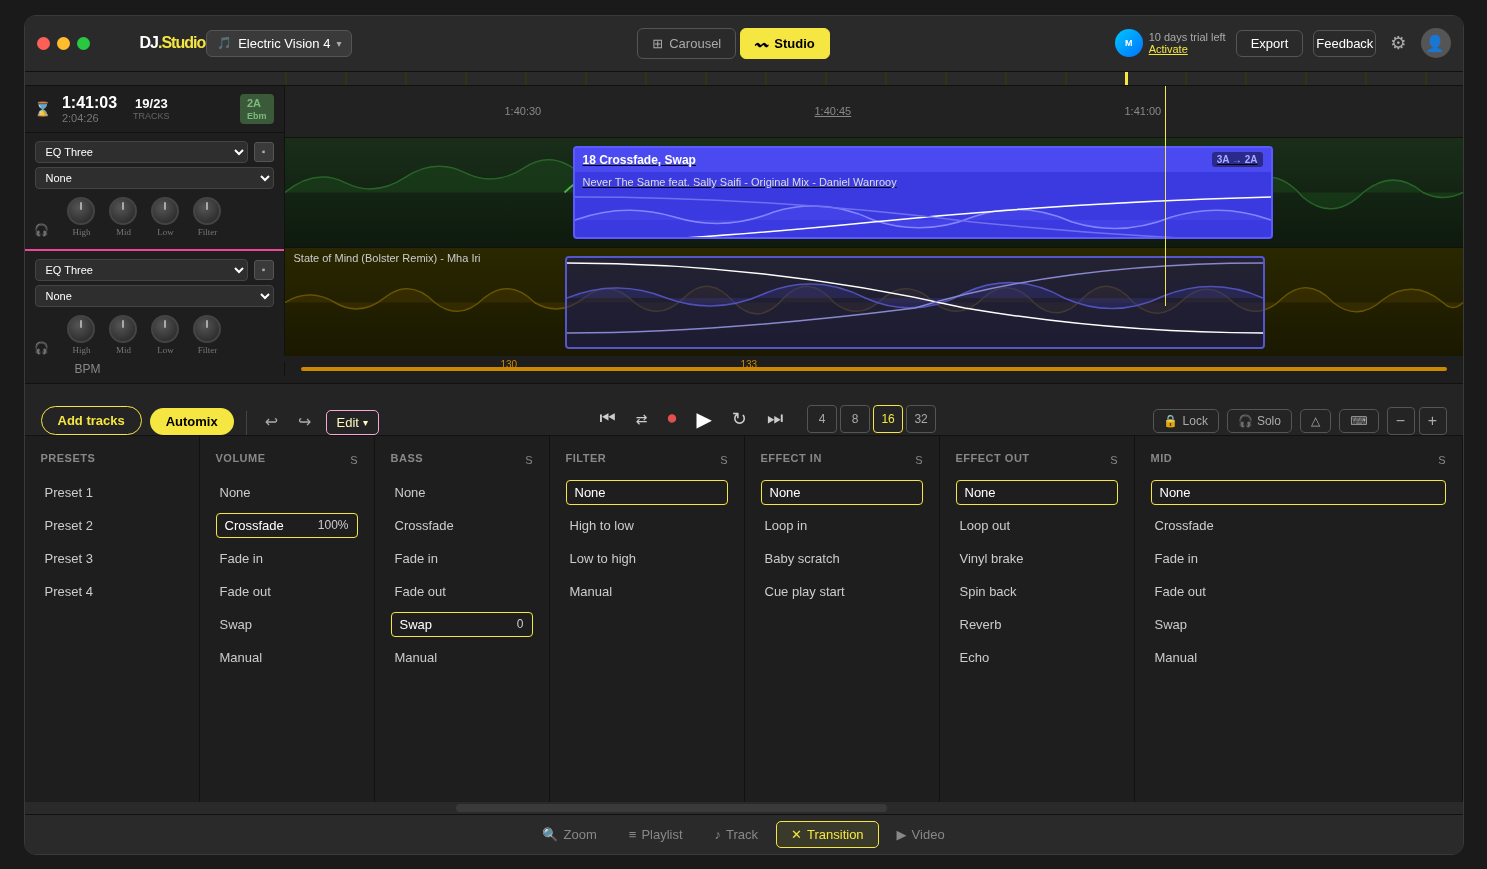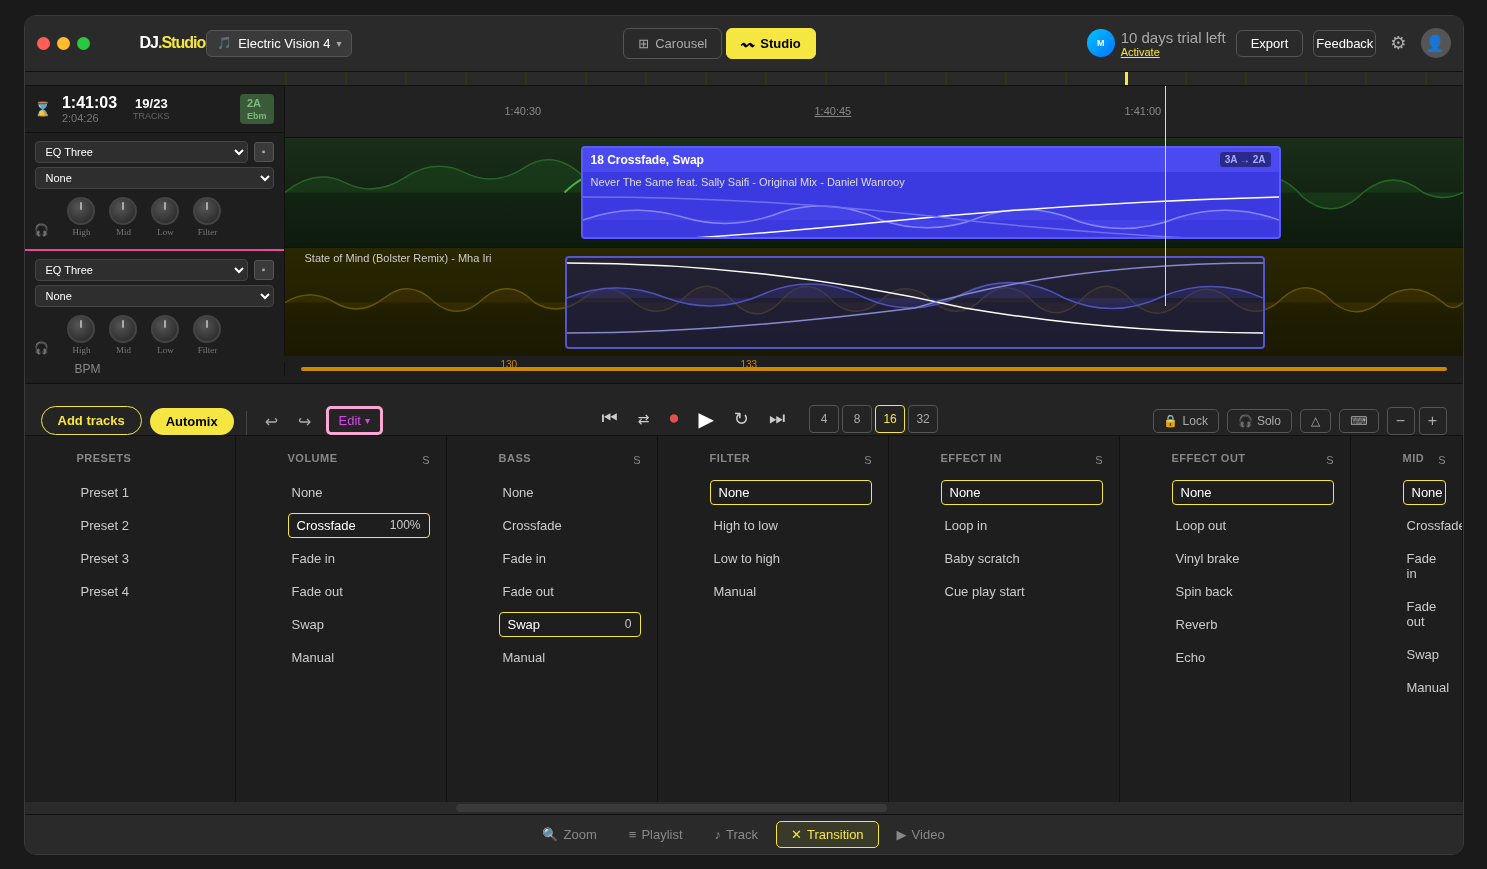--- a/index.html
+++ b/index.html
@@ -100,21 +100,21 @@
       height: 28px;
       border-radius: 50%;
       background: linear-gradient(135deg, #00c6ff, #0072ff);
       display: flex;
       align-items: center;
       justify-content: center;
       font-size: 9px;
       color: white;
       font-weight: 900;
     }
-    .trial-text { color: #aaa; font-size: 15px; }
+    .trial-text { color: #aaa; font-size: 11px; }
     .activate-link { color: #f5e642; font-size: 11px; text-decoration: underline; cursor: pointer; }
     .export-btn {
       background: transparent;
       border: 1px solid #555;
       border-radius: 6px;
       color: white;
       font-size: 13px;
       padding: 5px 14px;
       cursor: pointer;
     }
@@ -385,23 +385,23 @@
     .ctrl-btn {
       background: transparent;
       border: none;
       color: #aaa;
       font-size: 16px;
       cursor: pointer;
       padding: 4px 6px;
     }
     .edit-btn {
       background: transparent;
-      border: 3px solid #f9a8d4;
+      border: 1px solid #f9a8d4;
       border-radius: 5px;
-      color: #d946ef;
+      color: #fef9c3;
       font-size: 13px;
       padding: 4px 10px;
       cursor: pointer;
       display: flex;
       align-items: center;
       gap: 4px;
     }
     .transport-center {
       flex: 1;
       display: flex;
@@ -486,21 +486,20 @@
       overflow: hidden;
       background: #1e1e1e;
     }
     .panel {
       border-right: 1px solid #111;
       padding: 16px;
       display: flex;
       flex-direction: column;
       gap: 8px;
       overflow: hidden;
-      margin-left: 36px;
     }
     .panel-title {
       color: #888;
       font-size: 11px;
       font-weight: 600;
       text-transform: uppercase;
       letter-spacing: 0.5px;
       margin-bottom: 4px;
     }
     .panel-s-btn {
@@ -755,39 +754,39 @@
 
           <div style="position:absolute;top:0;left:0;right:0;bottom:0;background:linear-gradient(to bottom,#1a2e1a,#0d1a0d);"></div>
           <svg class="waveform-canvas" viewBox="0 0 1180 110" preserveAspectRatio="none">
 
             <path d="M0,55 Q30,30 60,45 Q90,60 120,40 Q150,20 180,35 Q210,50 240,30 Q270,10 300,40 Q330,55 360,35 Q390,15 420,45 Q450,65 480,40 Q510,20 540,50 Q570,75 600,45 Q630,25 660,50 Q690,70 720,45 Q750,20 780,55 Q810,80 840,50 Q870,25 900,55 Q930,80 960,50 Q990,25 1020,60 Q1050,85 1080,55 Q1110,30 1140,55 Q1160,65 1180,55" fill="none" stroke="#2a6a2a" stroke-width="1.5"></path>
             <path d="M0,55 Q30,30 60,45 Q90,60 120,40 Q150,20 180,35 Q210,50 240,30 Q270,10 300,40 Q330,55 360,35 Q390,15 420,45 Q450,65 480,40 Q510,20 540,50 Q570,75 600,45 Q630,25 660,50 Q690,70 720,45 Q750,20 780,55 Q810,80 840,50 Q870,25 900,55 Q930,80 960,50 Q990,25 1020,60 Q1050,85 1080,55 Q1110,30 1140,55 Q1160,65 1180,55" fill="rgba(30,80,30,0.4)"></path>
 
             <path d="M280,55 Q310,25 340,40 Q370,55 400,30 Q430,10 460,38 Q490,62 520,38 Q550,18 580,48 Q610,72 640,45 Q670,22 700,52 Q730,75 760,45 Q790,20 820,55 Q850,80 880,50 Q910,25 940,58 Q960,75 980,55" fill="none" stroke="#4ab04a" stroke-width="2"></path>
           </svg>
 
-          <div class="transition-block" style="left:296px;width:700px;">
+          <div class="transition-block" style="left:288px;width:700px;text-decoration:underline;">
             <div class="transition-header">
               <span>18 Crossfade, Swap</span>
               <div class="key-arrow">3A → 2A</div>
             </div>
             <div style="padding:4px 8px;font-size:11px;color:#ddd;">Never The Same feat. Sally Saifi - Original Mix - Daniel Wanrooy</div>
             <svg width="100%" height="55" viewBox="0 0 700 55" preserveAspectRatio="none">
               <path d="M0,28 Q50,10 100,25 Q150,40 200,20 Q250,5 300,28 Q350,45 400,25 Q450,8 500,30 Q550,45 600,25 Q650,10 700,28" fill="none" stroke="#8888ff" stroke-width="1.5"></path>
               <path d="M0,28 Q50,10 100,25 Q150,40 200,20 Q250,5 300,28 Q350,45 400,25 Q450,8 500,30 Q550,45 600,25 Q650,10 700,28" fill="rgba(100,100,255,0.2)"></path>
 
               <path d="M0,50 Q100,50 300,30 Q500,10 700,5" fill="none" stroke="white" stroke-width="1.5" stroke-dasharray="0"></path>
               <path d="M0,5 Q200,5 400,30 Q550,45 700,50" fill="none" stroke="#7070ee" stroke-width="1.5"></path>
             </svg>
           </div>
         </div>
 
         <div class="track-row">
           <div style="position:absolute;top:0;left:0;right:0;bottom:0;background:linear-gradient(to bottom,#2a2800,#1a1800);"></div>
-          <div style="position:absolute;top:4px;left:20px;color:#ccc;font-size:11px;">State of Mind (Bolster Remix) - Mha Iri</div>
+          <div style="position:absolute;top:4px;left:9px;color:#ccc;font-size:11px;">State of Mind (Bolster Remix) - Mha Iri</div>
           <svg class="waveform-canvas" viewBox="0 0 1180 110" preserveAspectRatio="none">
             <path d="M0,55 Q25,40 50,55 Q75,70 100,50 Q125,30 150,55 Q175,75 200,50 Q225,30 250,55 Q275,70 300,50 Q325,30 350,55 Q375,75 400,50 Q425,25 450,55 Q475,80 500,50 Q525,25 550,55 Q575,75 600,50 Q625,30 650,55 Q675,75 700,50 Q725,28 750,55 Q775,78 800,50 Q825,25 850,55 Q875,78 900,52 Q925,30 950,55 Q975,75 1000,50 Q1025,28 1050,55 Q1075,75 1100,52 Q1130,30 1160,55 Q1170,65 1180,55" fill="none" stroke="#6a5a00" stroke-width="1.5"></path>
             <path d="M0,55 Q25,40 50,55 Q75,70 100,50 Q125,30 150,55 Q175,75 200,50 Q225,30 250,55 Q275,70 300,50 Q325,30 350,55 Q375,75 400,50 Q425,25 450,55 Q475,80 500,50 Q525,25 550,55 Q575,75 600,50 Q625,30 650,55 Q675,75 700,50 Q725,28 750,55 Q775,78 800,50 Q825,25 850,55 Q875,78 900,52 Q925,30 950,55 Q975,75 1000,50 Q1025,28 1050,55 Q1075,75 1100,52 Q1130,30 1160,55 Q1170,65 1180,55" fill="rgba(80,60,0,0.4)"></path>
           </svg>
 
           <div style="position:absolute;top:8px;left:280px;width:700px;height:calc(100% - 16px);background:rgba(30,30,100,0.5);border:2px solid #5555cc;border-radius:4px;">
             <svg width="100%" height="80" viewBox="0 0 700 80" preserveAspectRatio="none">
               <path d="M0,40 Q50,20 100,40 Q150,58 200,35 Q250,15 300,40 Q350,62 400,35 Q450,12 500,40 Q550,62 600,38 Q650,18 700,40" fill="none" stroke="#5555bb" stroke-width="1.5"></path>
               <path d="M0,40 Q50,20 100,40 Q150,58 200,35 Q250,15 300,40 Q350,62 400,35 Q450,12 500,40 Q550,62 600,38 Q650,18 700,40" fill="rgba(60,60,160,0.3)"></path>
 

